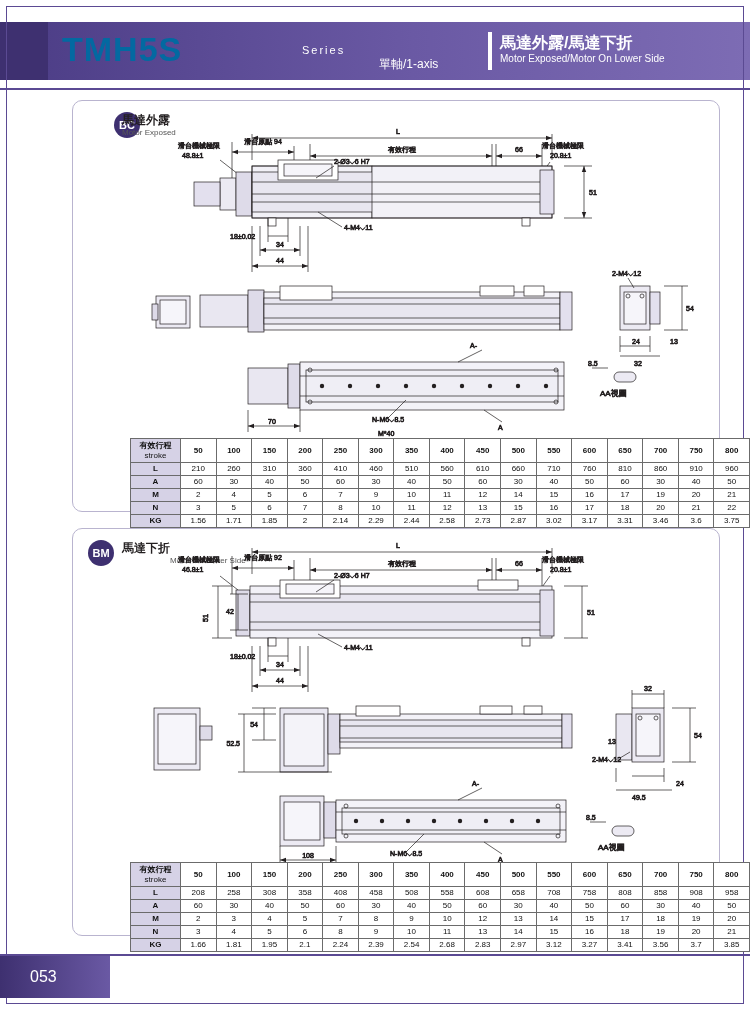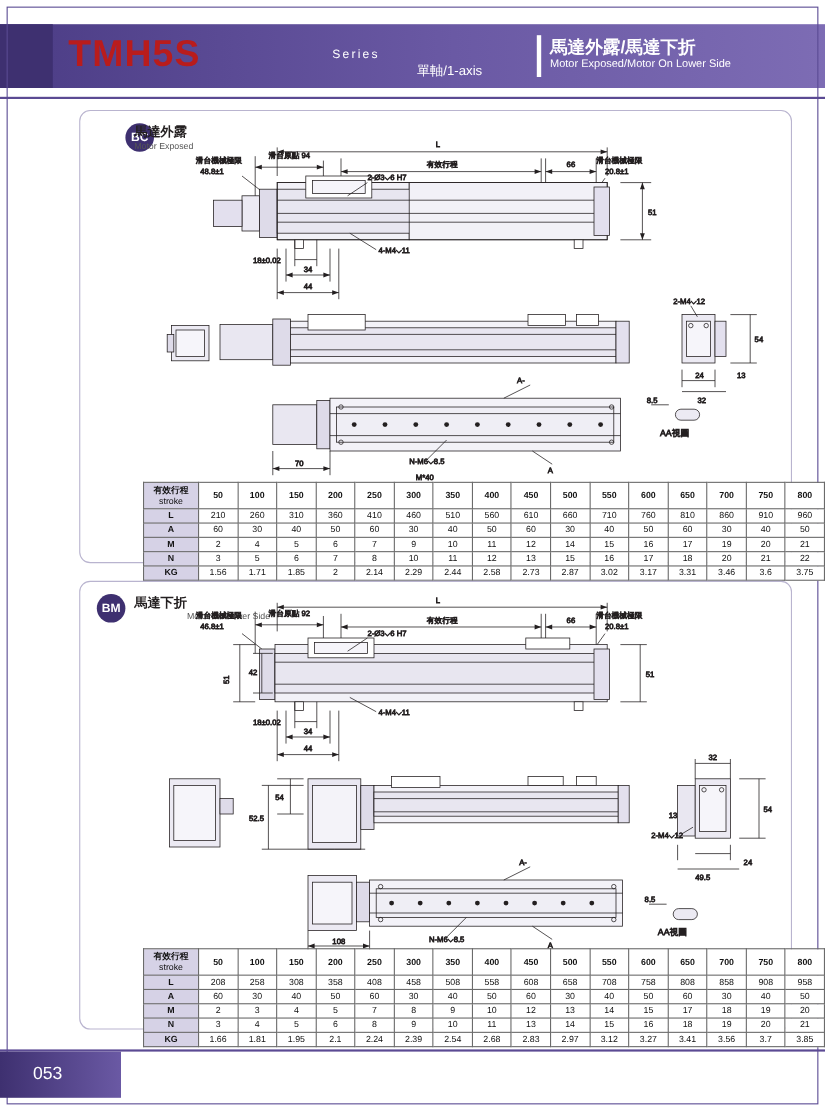--- a/index.html
+++ b/index.html
@@ -22,21 +22,21 @@
     position:absolute; left:0; top:22px; width:750px; height:58px;
     background:#5b4a93;
     background:linear-gradient(90deg,#4b3c85 0%, #6a59a4 55%, #7d6cb4 100%);
   }
   .hdr-band-left {
     position:absolute; left:0; top:22px; width:48px; height:58px;
     background:#3e3070;
   }
   .hdr-title {
     position:absolute; left:62px; top:30px;
-    font-size:34px; font-weight:bold; color:#b91c1c;
+    font-size:34px; font-weight:bold; color:#0369a1;
     letter-spacing:1px;
     font-family:"Liberation Sans", sans-serif;
   }
   .hdr-series {
     position:absolute; left:258px; top:44px;
     font-size:11px; font-weight:normal; color:#ffffff; letter-spacing:2px;margin-left:44px;
   }
   .hdr-axis {
     position:absolute; left:379px; top:56px;
     font-size:12px; color:#ffffff;

